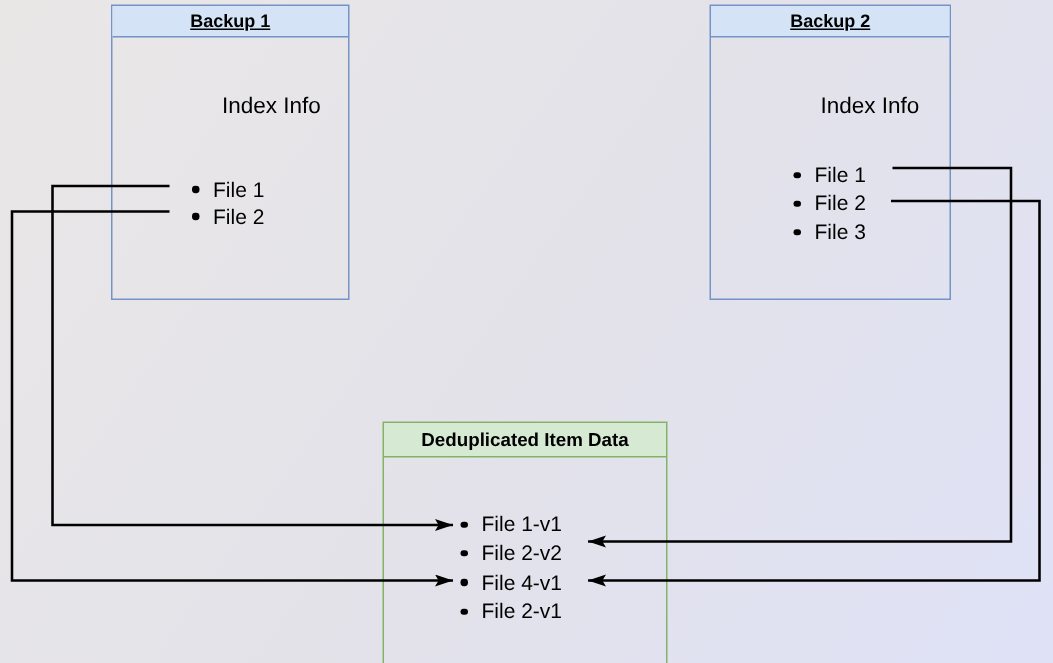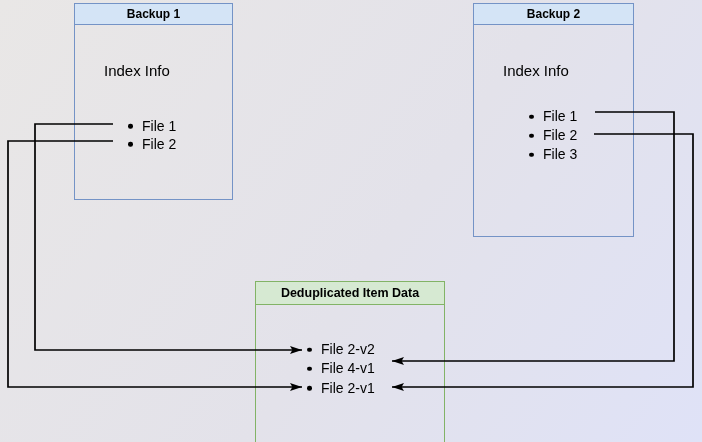--- a/index.html
+++ b/index.html
@@ -13,21 +13,21 @@
     height:442px;
     overflow:hidden;
     background:linear-gradient(125deg, var(--bg-from,#e9e7e6) 0%, #e3e2ea 55%, var(--bg-to,#dfe2f7) 100%);
   }
   .node{
     position:absolute;
     box-sizing:border-box;
     background:transparent;
     z-index:1;
   }
-  .node.blue{border:1px solid var(--blue-border,#7493c6);}
+  .node.blue{border:1px solid var(--blue-border,#7493c6);text-decoration:underline;}
   .node.green{border:1px solid var(--green-border,#82b366);}
   .node-header{
     box-sizing:border-box;
     width:100%;
     text-align:center;
     font-weight:bold;
     overflow:hidden;
     white-space:nowrap;
   }
   .node.blue .node-header{
@@ -42,20 +42,21 @@
     line-height:23px;
     font-size:12.5px;
     background:var(--green-fill,#d6e9d2);
     border-bottom:1px solid var(--green-border,#82b366);
   }
   .subtitle{
     position:absolute;
     font-size:15px;
     line-height:20px;
     white-space:nowrap;
+    margin-left:44px;
   }
   ul.file-list{
     position:absolute;
     margin:0;
     padding:0;
     list-style:none;
   }
   ul.file-list li{
     position:relative;
     height:var(--row,19px);
@@ -91,33 +92,34 @@
 
   <div class="node blue" style="left:74px; top:3px; width:159px; height:197px;">
     <div class="node-header">Backup 1</div>
     <div class="subtitle" style="left:29px; top:57px;">Index Info</div>
     <ul class="file-list" style="left:53px; top:113px; --row:18px;">
         <li>File 1</li>
         <li>File 2</li>
       </ul>
   </div>
 
-  <div class="node blue" style="left:473px; top:3px; width:161px; height:234px;">
+  <div class="node blue" style="left:473px; top:3px; width:161px; height:197px;">
     <div class="node-header">Backup 2</div>
     <div class="subtitle" style="left:29px; top:57px;">Index Info</div>
     <ul class="file-list" style="left:55px; top:103px; --row:19px;">
         <li>File 1</li>
         <li>File 2</li>
         <li>File 3</li>
       </ul>
   </div>
 
   <div class="node green" style="left:255px; top:281px; width:190px; height:178px;">
     <div class="node-header">Deduplicated Item Data</div>
     <ul class="file-list" style="left:51px; top:58px; --row:19.3px;">
+        <li>File 1-v1</li>
         <li>File 2-v2</li>
         <li>File 4-v1</li>
         <li>File 2-v1</li>
       </ul>
   </div>
 
   <svg class="connector-layer" id="connector-layer" viewBox="0 0 702 442" xmlns="http://www.w3.org/2000/svg">
     <defs>
       <marker id="arrowhead" markerUnits="userSpaceOnUse" markerWidth="13" markerHeight="9" refX="12" refY="4" orient="auto">
         <path d="M0,0 L12,4 L0,8 L2.4,4 Z" fill="#000"></path>

